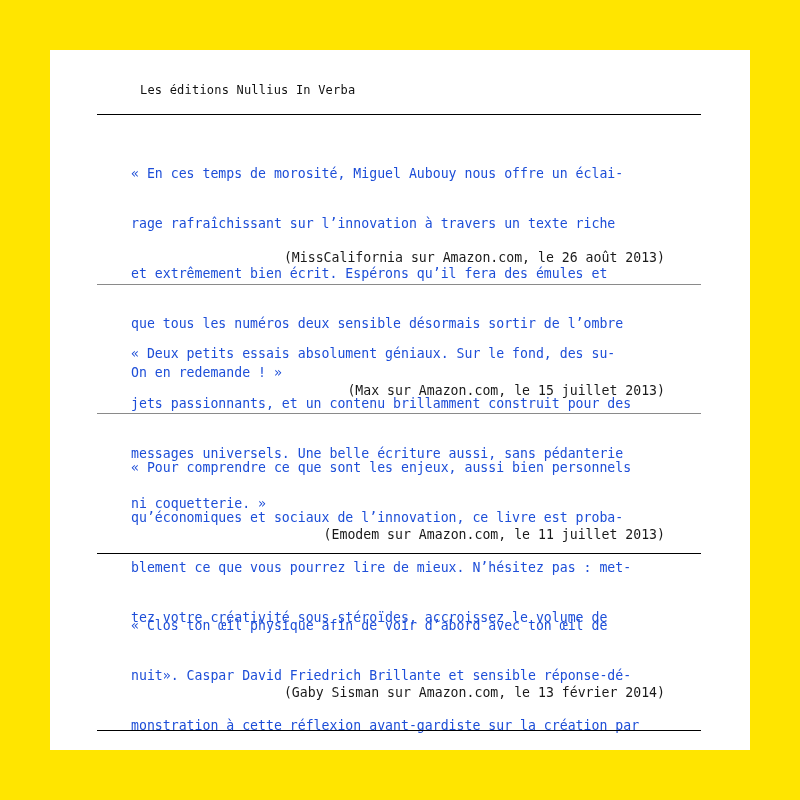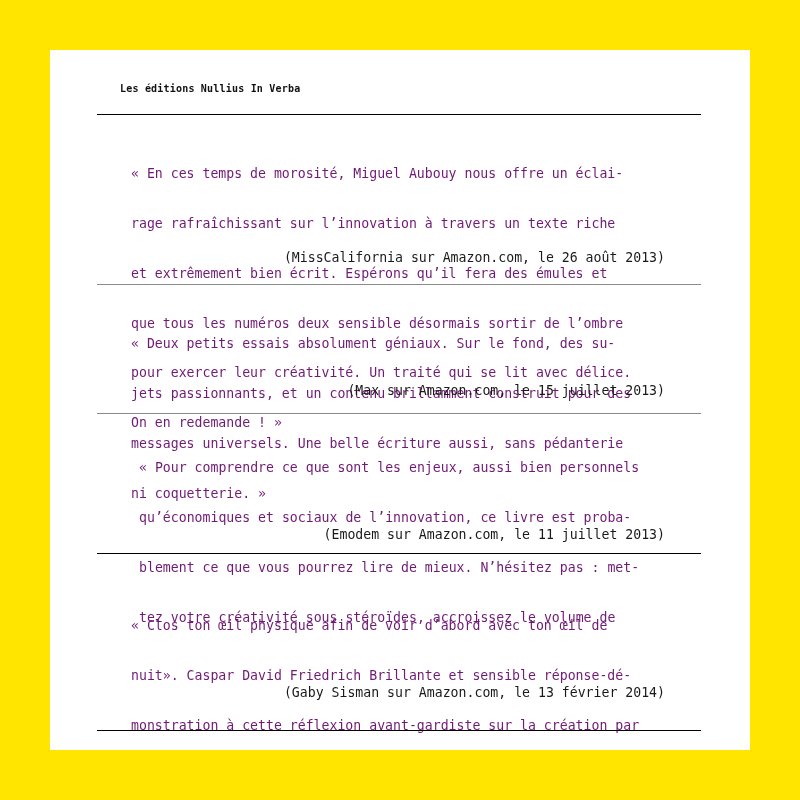--- a/index.html
+++ b/index.html
@@ -13,25 +13,25 @@
     .panel {
       position: absolute;
       left: 50px;
       top: 50px;
       width: 700px;
       height: 700px;
       background: #ffffff;
     }
     .publisher {
       position: absolute;
-      left: 120px;
+      left: 140px;
       top: 83px;
       font-family: "DejaVu Sans Mono", monospace;
-      font-size: 10px;
-      font-weight: bold;
+      font-size: 12px;
+      font-weight: normal;
       letter-spacing: 0.2px;
       color: #111;
       white-space: nowrap;
     }
     .rule {
       position: absolute;
       left: 97px;
       width: 604px;
       height: 0;
       border-top: 1.5px solid #000;
@@ -39,21 +39,21 @@
     .rule.gray {
       border-top: 1.5px solid #8a8a8a;
     }
     .quote {
       position: absolute;
       left: 131px;
       width: 560px;
       font-family: "DejaVu Sans Mono", monospace;
       font-size: 13.2px;
       line-height: 16.6px;
-      color: #701a75;
+      color: #1d4ed8;
       white-space: pre;
       margin: 0;
     }
     .source {
       position: absolute;
       right: 135px;
       font-family: "DejaVu Sans Mono", monospace;
       font-size: 13.2px;
       line-height: 16.6px;
       color: #1a1a1a;
@@ -69,42 +69,41 @@
 <div class="publisher">Les éditions Nullius In Verba</div>
 
 <div class="rule" style="top:114px;"></div>
 
 <div>
   <div class="quote" style="top:133px;">
     <div>« En ces temps de morosité, Miguel Aubouy nous offre un éclai-</div>
     <div>rage rafraîchissant sur l’innovation à travers un texte riche</div>
     <div>et extrêmement bien écrit. Espérons qu’il fera des émules et</div>
     <div>que tous les numéros deux sensible désormais sortir de l’ombre</div>
-    <div>pour exercer leur créativité. Un traité qui se lit avec délice.</div>
     <div>On en redemande ! »</div>
   </div>
   <div class="source" style="top:250px;">(MissCalifornia sur Amazon.com, le 26 août 2013)</div>
 </div>
 
 <div class="rule gray" style="top:284px;"></div>
 
 <div>
-  <div class="quote" style="top:303px;">
+  <div class="quote" style="top:313px;">
     <div>« Deux petits essais absolument géniaux. Sur le fond, des su-</div>
     <div>jets passionnants, et un contenu brillamment construit pour des</div>
     <div>messages universels. Une belle écriture aussi, sans pédanterie</div>
     <div>ni coquetterie. »</div>
   </div>
   <div class="source" style="top:383px;">(Max sur Amazon.com, le 15 juillet 2013)</div>
 </div>
 
 <div class="rule gray" style="top:413px;"></div>
 
 <div>
-  <div class="quote" style="top:427px;margin-left:8px;">
+  <div class="quote" style="top:427px;">
     <div>« Pour comprendre ce que sont les enjeux, aussi bien personnels</div>
     <div>qu’économiques et sociaux de l’innovation, ce livre est proba-</div>
     <div>blement ce que vous pourrez lire de mieux. N’hésitez pas : met-</div>
     <div>tez votre créativité sous stéroïdes, accroissez le volume de</div>
   </div>
   <div class="source" style="top:527px;">(Emodem sur Amazon.com, le 11 juillet 2013)</div>
 </div>
 
 <div class="rule" style="top:553px;"></div>
 

